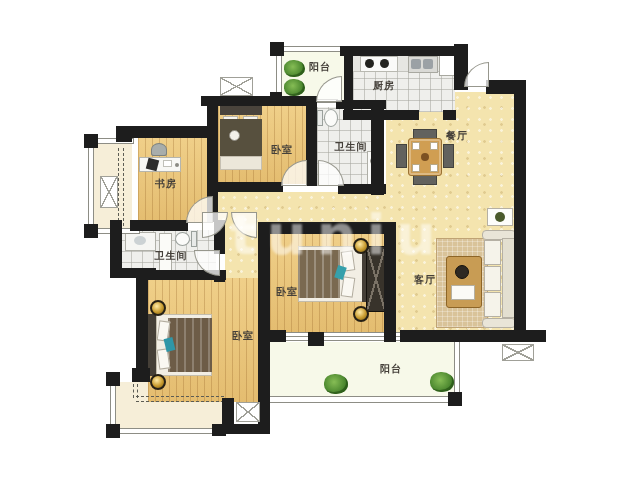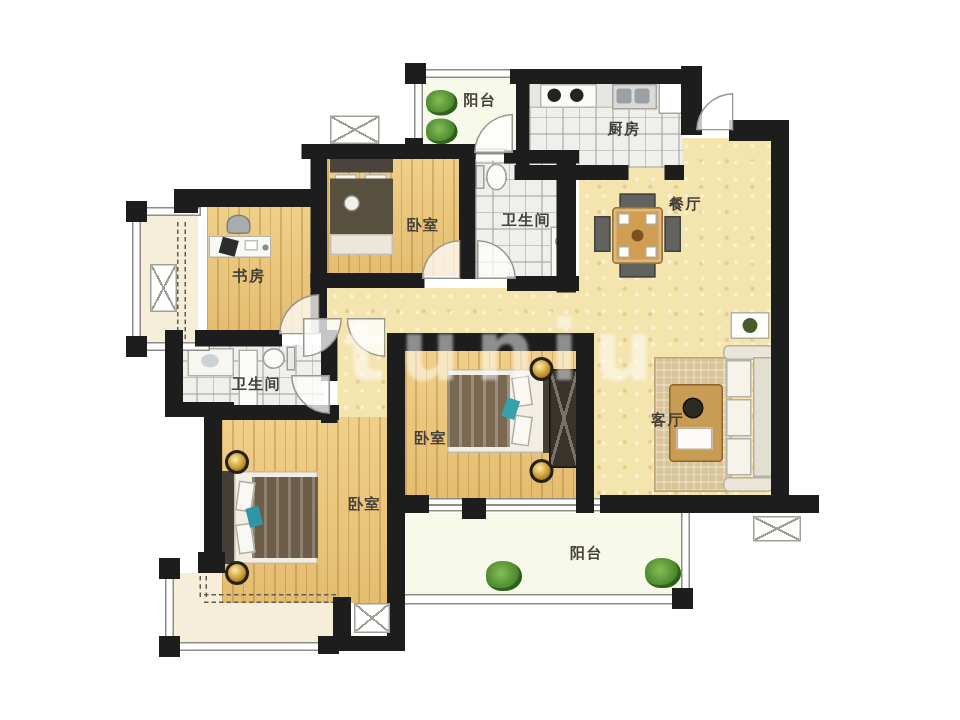--- a/index.html
+++ b/index.html
@@ -233,25 +233,25 @@
   <div class="door bl" style="left:194px;top:250px;width:26px;height:26px"></div>
   <div class="door br" style="left:202px;top:212px;width:26px;height:26px"></div>
   <div class="door bl" style="left:231px;top:212px;width:26px;height:26px"></div>
 
   <div class="xbox" style="left:220px;top:77px;width:33px;height:19px"></div>
   <div class="xbox" style="left:100px;top:176px;width:18px;height:32px"></div>
   <div class="xbox" style="left:236px;top:402px;width:24px;height:20px"></div>
   <div class="xbox" style="left:502px;top:344px;width:32px;height:17px"></div>
 
   <span class="lbl" style="left:320px;top:67px">阳台</span>
-  <span class="lbl" style="left:416px;top:86px">厨房</span>
+  <span class="lbl" style="left:384px;top:86px">厨房</span>
   <span class="lbl" style="left:457px;top:136px">餐厅</span>
   <span class="lbl" style="left:282px;top:150px">卧室</span>
   <span class="lbl" style="left:351px;top:147px">卫生间</span>
   <span class="lbl" style="left:166px;top:184px">书房</span>
   <span class="lbl" style="left:171px;top:256px">卫生间</span>
   <span class="lbl" style="left:287px;top:292px">卧室</span>
-  <span class="lbl" style="left:445px;top:280px">客厅</span>
+  <span class="lbl" style="left:425px;top:280px">客厅</span>
   <span class="lbl" style="left:243px;top:336px">卧室</span>
   <span class="lbl" style="left:391px;top:369px">阳台</span>
 
   <span class="wm" style="left:230px;top:202px">tuniu</span>
 </div>
 
 </body></html>

